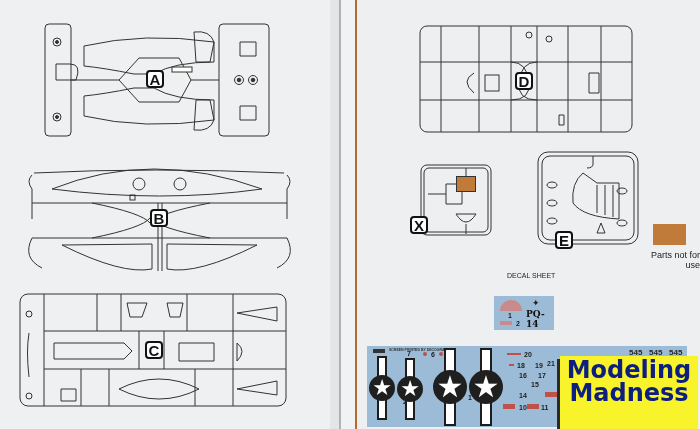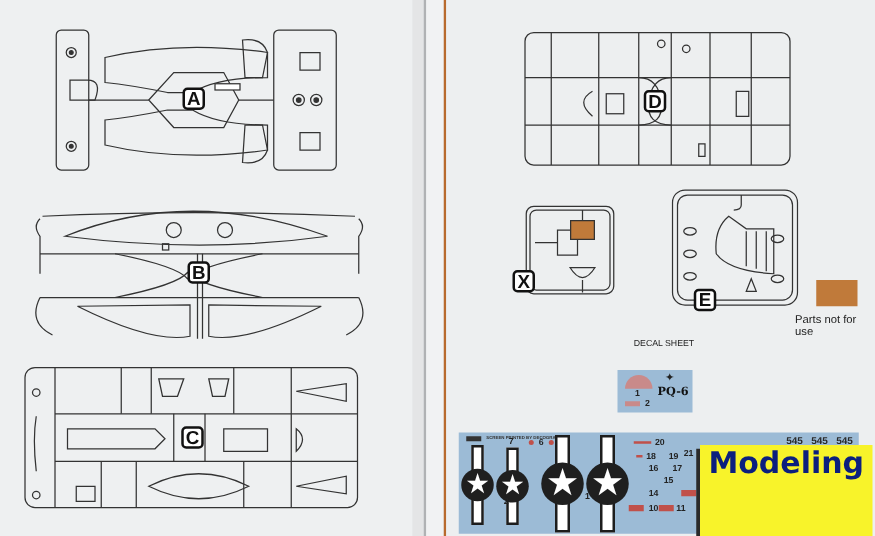--- a/index.html
+++ b/index.html
@@ -169,31 +169,31 @@
     <ellipse cx="15" cy="52" rx="5" ry="3"></ellipse>
     <ellipse cx="15" cy="70" rx="5" ry="3"></ellipse>
     <ellipse cx="85" cy="40" rx="5" ry="3"></ellipse>
     <ellipse cx="85" cy="72" rx="5" ry="3"></ellipse>
     <path d="M64 72 l-4 10 h8z"></path>
   </svg>
   <div class="letter" style="left:18px;top:80px;">E</div>
 </div>
 
 <div class="not-for-use-swatch"></div>
-<div class="caption" style="left:636px;top:250px;font-size:9px;">Parts not for use</div>
+<div class="caption" style="left:636px;top:250px;font-size:9px;text-align:right;">Parts not for use</div>
 
 <div class="caption" style="left:507px;top:272px;font-size:7px;">DECAL SHEET</div>
 
 <div class="decal-small">
   <div style="position:absolute;left:6px;top:4px;width:22px;height:11px;border-radius:11px 11px 0 0;background:#c98a8a;"></div>
   <span class="dnum" style="left:14px;top:16px;">1</span>
   <span class="dnum" style="left:22px;top:24px;">2</span>
   <div style="position:absolute;left:6px;top:25px;width:12px;height:4px;background:#c98a8a;"></div>
   <span style="position:absolute;left:38px;top:2px;font-size:9px;color:#222;">✦</span>
-  <span class="dnum" style="left:32px;top:13px;font:bold 9px 'DejaVu Serif',serif;color:#111;">PQ-6</span>
+  <span class="dnum" style="left:32px;top:13px;font:bold 9px 'DejaVu Serif',serif;color:#111;">PQ-14</span>
 </div>
 
 <div class="decal-big">
   <div style="position:absolute;left:6px;top:3px;width:12px;height:4px;background:#333;"></div>
   <span style="position:absolute;left:22px;top:2px;font:bold 3.5px 'Liberation Sans',sans-serif;color:#333;">SCREEN PRINTED BY DECOGRAPH</span>
 
   <div class="roundel" style="left:2px;top:10px;width:26px;height:64px;">
     <div class="bar" style="top:0;width:10px;height:64px;"></div>
     <div class="disc" style="left:0;top:19px;width:26px;height:26px;"></div>
     <div class="star" style="left:0;top:21px;width:26px;font-size:22px;">★</div>
@@ -238,13 +238,14 @@
   <div class="dmark" style="left:178px;top:46px;width:12px;height:5px;"></div>
   <span class="dnum" style="left:208px;top:66px;color:#c46;">12</span>
 
   <span style="position:absolute;left:262px;top:2px;font:bold 8px 'Liberation Sans',sans-serif;color:#2a2a2a;">545</span>
   <span style="position:absolute;left:282px;top:2px;font:bold 8px 'Liberation Sans',sans-serif;color:#2a2a2a;">545</span>
   <span style="position:absolute;left:302px;top:2px;font:bold 8px 'Liberation Sans',sans-serif;color:#2a2a2a;">545</span>
 </div>
 
 <div class="watermark">
   <div class="wm-line" style="top:2px;">Modeling</div>
+  <div class="wm-line" style="top:25px;">Madness</div>
 </div>
 
 </body></html>

